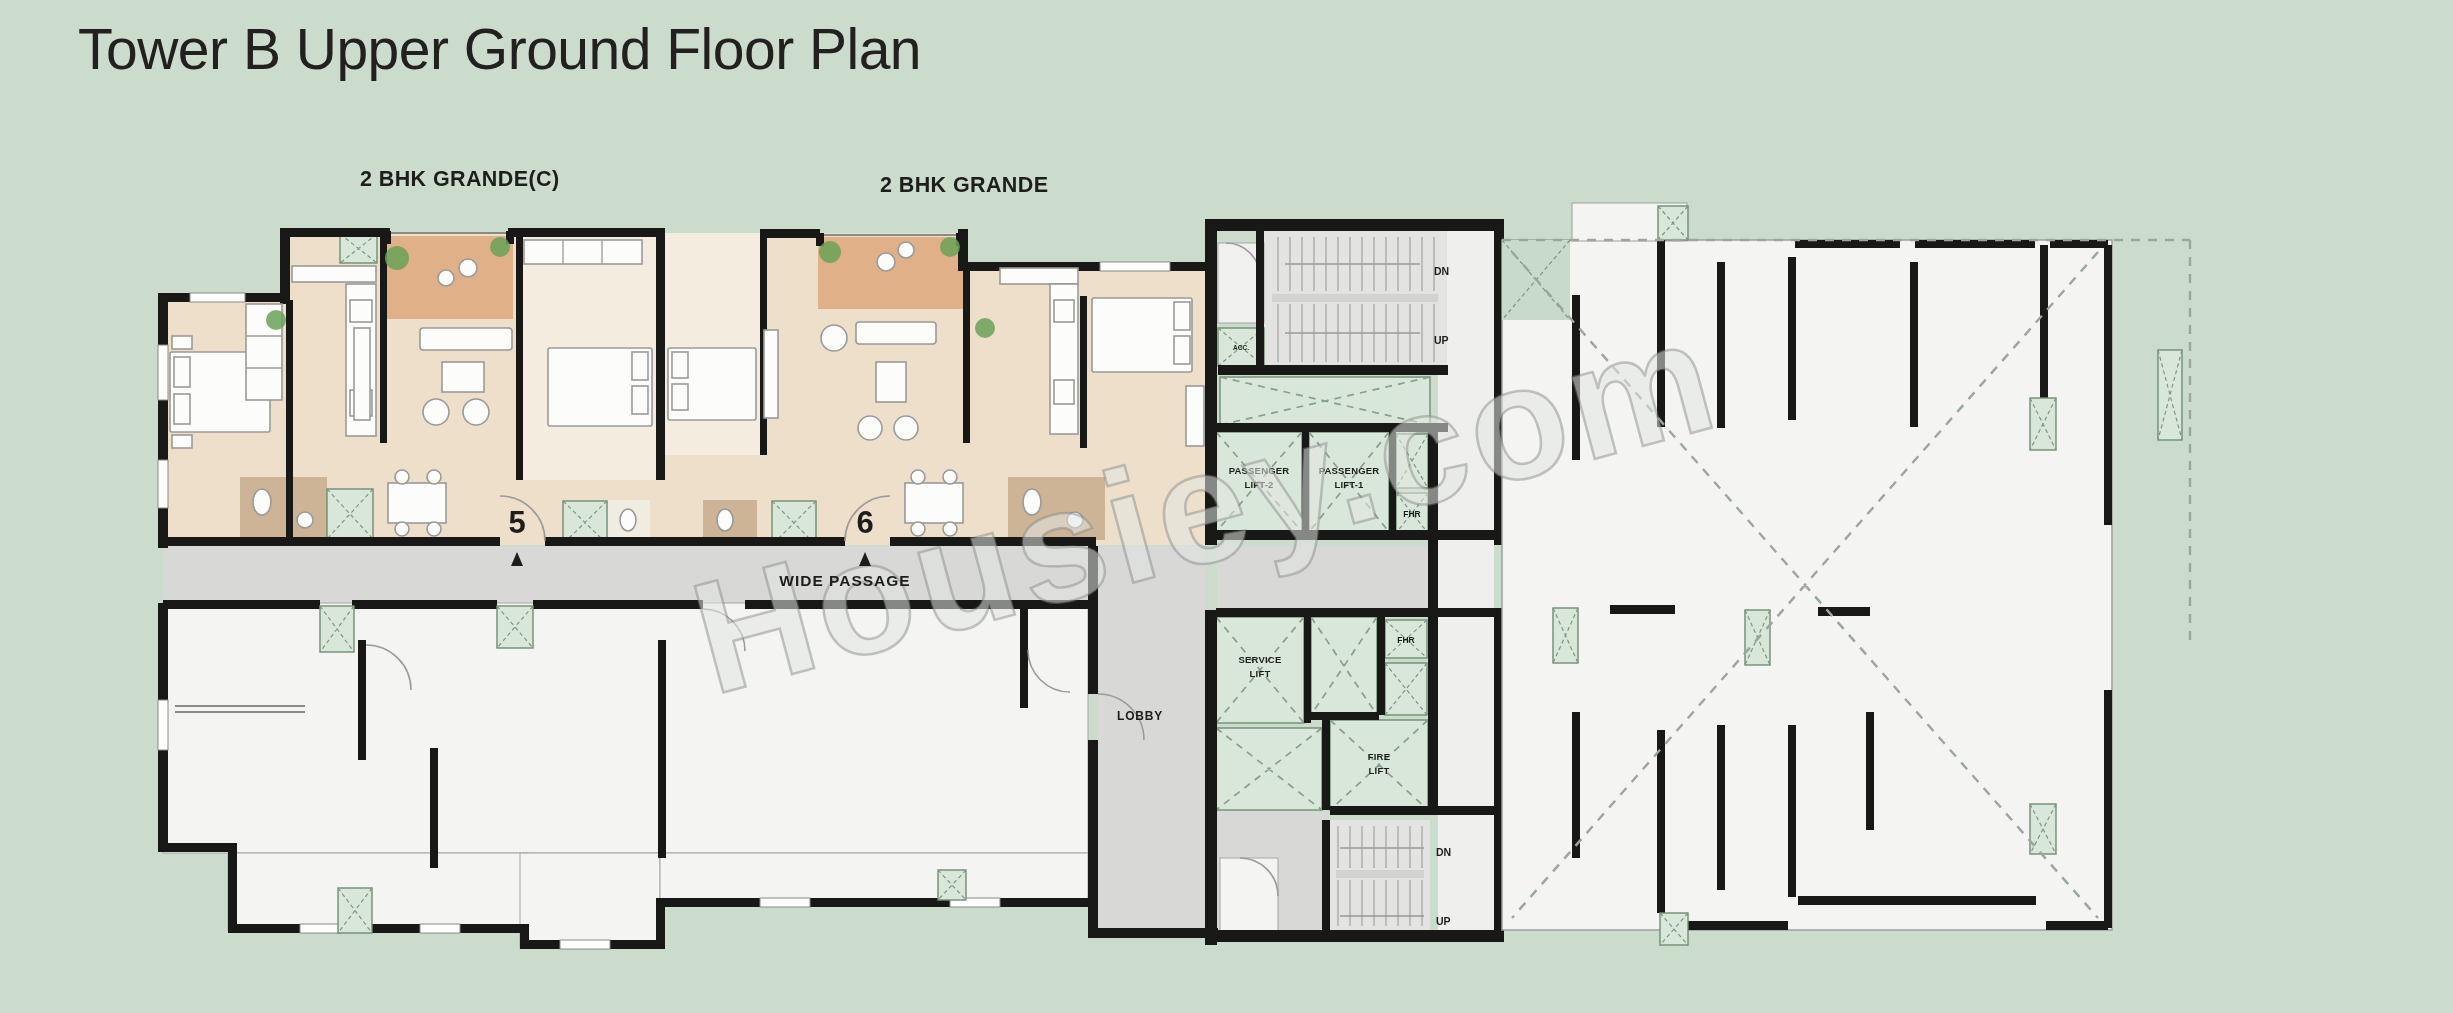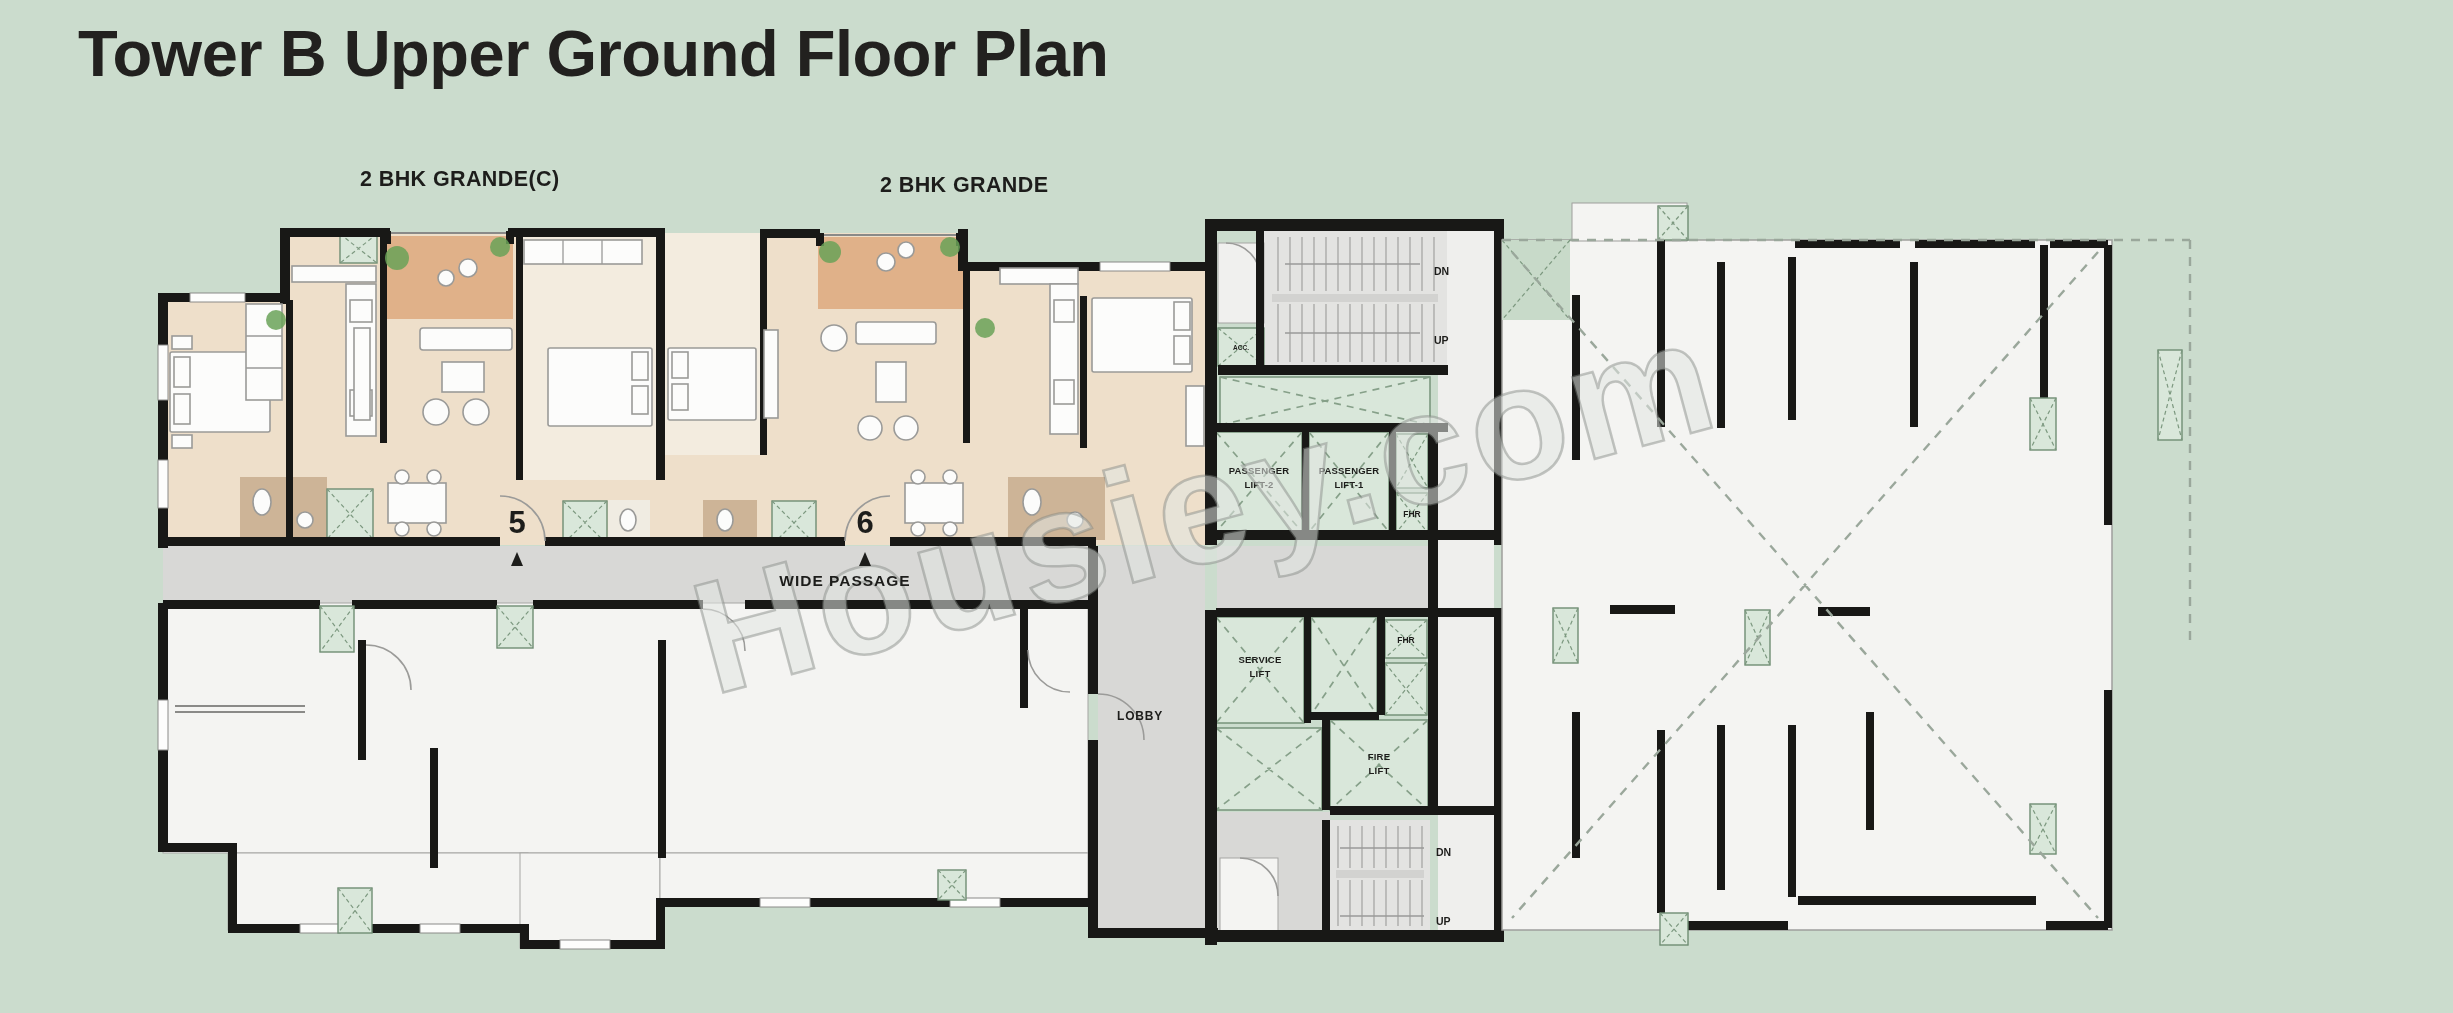--- a/index.html
+++ b/index.html
@@ -3,21 +3,21 @@
 <meta charset="utf-8">
 <style>
   :root{
     --bg:#cbdccd; --wall:#181816; --tan:#eedfca; --tan2:#f3ecdf;
     --deck:#e0b189; --bath:#cdb497; --shaft:#d9e7da; --gray:#d8d8d6;
     --stair:#e3e3e1; --white:#f4f4f2; --ink:#22211f; --furn:#9a9a98;
   }
   *{margin:0;padding:0;box-sizing:border-box}
   body{width:2453px;height:1013px;background:var(--bg);position:relative;
        font-family:"Liberation Sans",sans-serif;overflow:hidden}
-  .title{position:absolute;left:78px;top:16px;font-size:65px;font-weight:700;
+  .title{position:absolute;left:78px;top:16px;font-size:57px;font-weight:400;
          color:var(--ink);letter-spacing:-.5px}
   svg{position:absolute;left:0;top:0}
   .w{fill:var(--wall)}
   .thin{stroke:#8a8a88;stroke-width:2;fill:none}
   .furn{fill:#fcfcfb;stroke:var(--furn);stroke-width:1.6}
   .furnln{stroke:var(--furn);stroke-width:1.3;fill:none}
   .plant{fill:#6aa258;opacity:.85}
   .shaftbox{fill:var(--shaft);stroke:#6f8d74;stroke-width:1.4}
   .xd{stroke:#86a089;stroke-width:1.7;stroke-dasharray:7 6;fill:none}
   .xs{stroke:#7c987f;stroke-width:1.2;stroke-dasharray:4 3;fill:none}

